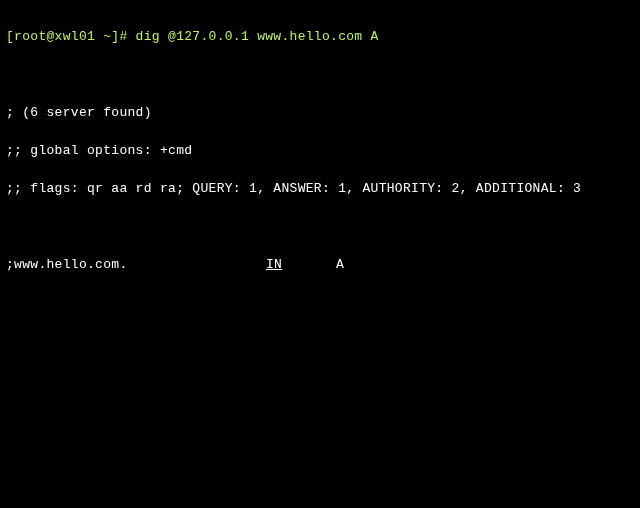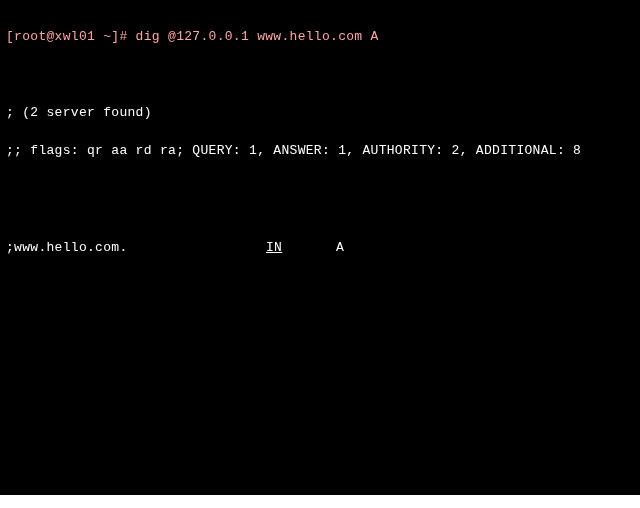--- a/index.html
+++ b/index.html
@@ -14,34 +14,35 @@
     color: #fff;
     width: 640px;
     box-sizing: border-box;
     padding: 8px 6px 10px 6px;
     font-size: 13px;
     line-height: 19px;
     letter-spacing: 0.3px;
     white-space: pre;
     overflow: hidden;
   }
-  .prompt-user { color: #fca5a5; }
+  .prompt-user { color: #bef264; }
   .row { display: block; }
-  .q-name  { display: inline-block; width: 260px; margin-top: 21px; }
+  .q-name  { display: inline-block; width: 260px; }
   .q-class { display: inline-block; width: 70px; text-decoration: underline; }
   .q-type  { display: inline-block; }
 </style>
 </head>
 <body>
 
 <div class="terminal">
 <span class="row prompt-user">[root@xwl01 ~]# dig @127.0.0.1 www.hello.com A</span>
 <span class="row"> </span>
-<span class="row">; (2 server found)</span>
-<span class="row">;; flags: qr aa rd ra; QUERY: 1, ANSWER: 1, AUTHORITY: 2, ADDITIONAL: 8</span>
+<span class="row">; (6 server found)</span>
+<span class="row">;; global options: +cmd</span>
+<span class="row">;; flags: qr aa rd ra; QUERY: 1, ANSWER: 1, AUTHORITY: 2, ADDITIONAL: 3</span>
 <span class="row"> </span>
 <span class="row"><span class="q-name">;www.hello.com.</span><span class="q-class">IN</span><span class="q-type">A</span></span>
 
 
 
 
 
 
 
 

